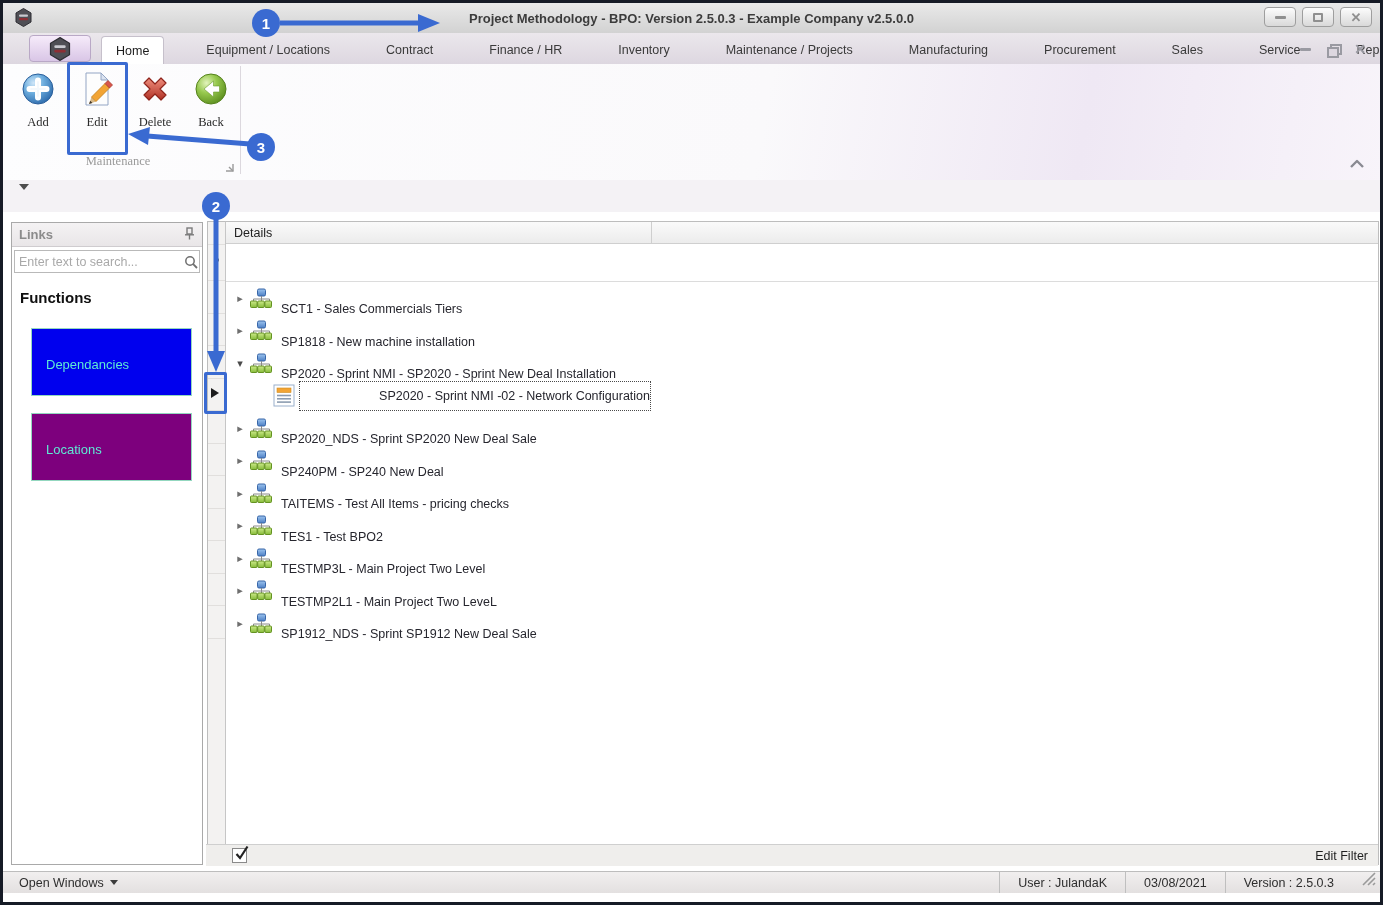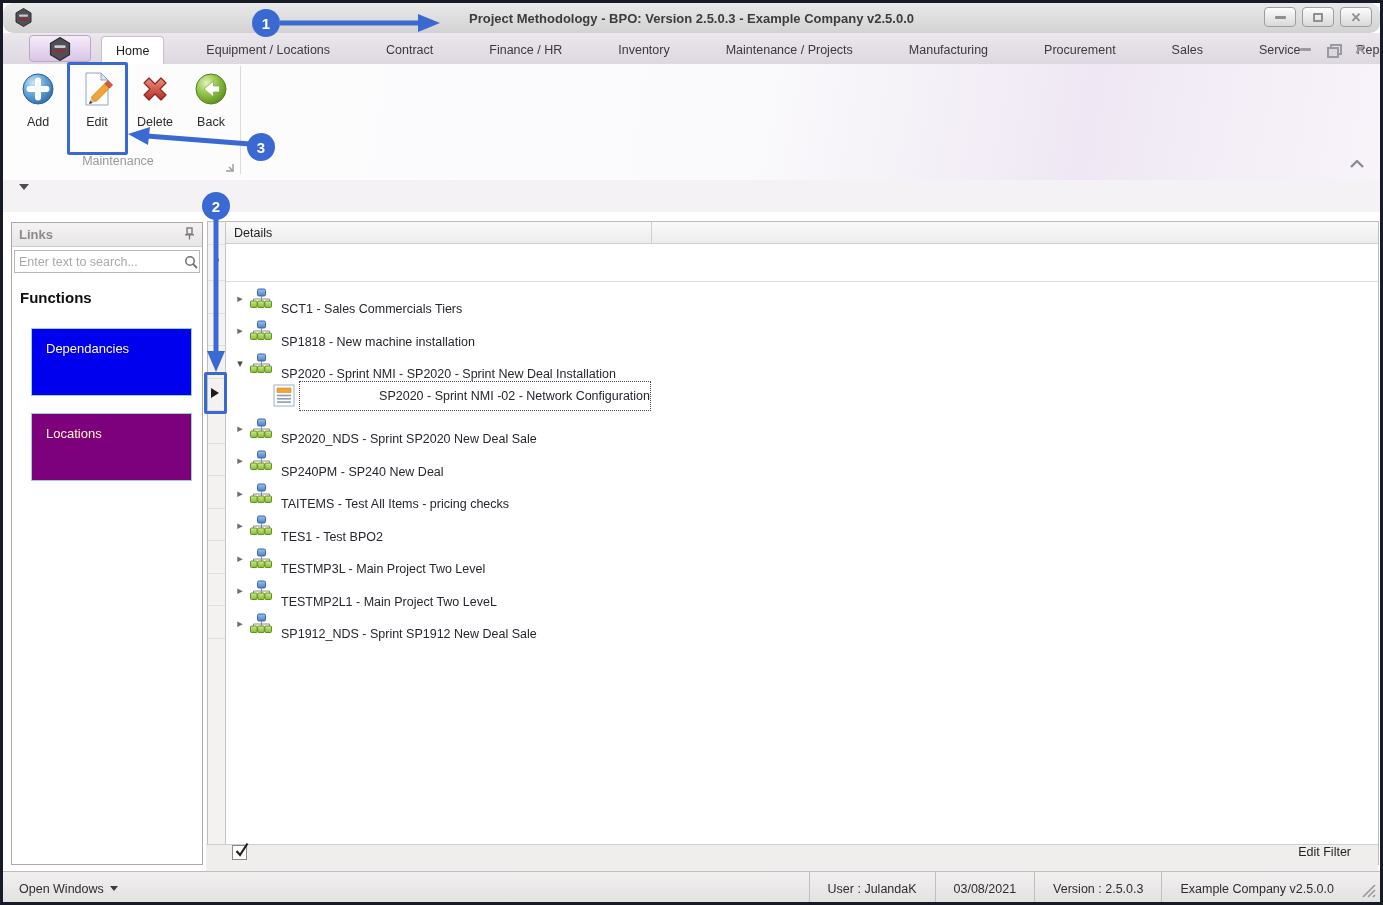--- a/index.html
+++ b/index.html
@@ -6,21 +6,21 @@
   html,body { width:1383px; height:905px; font-family:"Liberation Sans", sans-serif; }
   .win {
     position:relative; width:1383px; height:905px;
     background:#ffffff; border:3px solid #161b26; overflow:hidden;
   }
 
   
   .titlebar {
     position:absolute; left:0; top:0; right:0; height:30px;
     background:linear-gradient(#e9e9e9,#d2d2d2);
-    display:flex; align-items:center;border-radius:10px;
+    display:flex; align-items:center;
   }
   .app-logo-sm { position:absolute; left:12px; top:5px; }
   .title-text {
     width:100%; text-align:center; font-size:13px; font-weight:bold; color:#3c3c3c;
   }
   .winbtns { position:absolute; right:8px; top:4px; display:flex; gap:6px; }
   .winbtn {
     width:32px; height:20px; border:1px solid #9e9e9e; border-radius:4px;
     background:linear-gradient(#fcfcfc,#d9d9d9);
     display:flex; align-items:center; justify-content:center; cursor:default;
@@ -55,20 +55,21 @@
   .mdi-restore { position:relative; width:11px; height:10px; }
   .mdi-restore::before { content:""; position:absolute; left:3px; top:0; width:8px; height:7px; border:2px solid #9a9aa2; }
   .mdi-restore::after  { content:""; position:absolute; left:0; top:3px; width:8px; height:7px; border:2px solid #9a9aa2; background:#ddd7e0; }
   .mdi-close { color:#9a9aa2; font-size:14px; font-weight:bold; line-height:1; }
 
   
   .ribbon {
     position:absolute; left:0; top:61px; right:0; height:140px;
     background:linear-gradient(100deg,#fdfdfe 0%,#faf9fb 55%,#efe8f4 78%,#f8f4fa 100%);
     border-bottom:2px solid #c9c5cd;
+    font-family:Liberation Serif, serif;
   }
   .rbn-btn {
     position:absolute; top:6px; width:56px; text-align:center; cursor:default;
   }
   .rbn-btn .lbl { font-size:12.5px; color:#2b2b2b; margin-top:3px; display:block; }
   .group-label {
     position:absolute; left:0; top:90px; width:230px; text-align:center;
     font-size:12.5px; color:#9a9a9a;
   }
   .group-divider { position:absolute; left:237px; top:2px; height:108px; width:1px; background:#dcd8de; }
@@ -101,22 +102,22 @@
   }
   .search-box input {
     flex:1; border:none; outline:none; font-family:"Liberation Sans",sans-serif;
     font-size:12.5px; color:#444; padding:0 4px; background:transparent;
   }
   .search-box input::placeholder { color:#a9a9a9; }
   .search-icon-wrap { padding-right:5px; display:flex; }
   .functions-title { position:absolute; left:8px; top:66px; font-size:15px; font-weight:bold; color:#101010; }
   .func-btn {
     position:absolute; left:19px; width:161px; height:68px;
-    border:1px solid #93d7bf; color:#fef9c3; font-size:13px;
-    padding:12px 0 0 14px; cursor:pointer;
+    border:1px solid #93d7bf; color:#5eead4; font-size:13px;
+    padding:28px 0 0 14px; cursor:pointer;
   }
   .func-btn.dep { top:105px; background:#0000ee; }
   .func-btn.doc { top:190px; background:#7d007d; }
 
   
   .indicator-col {
     position:absolute; left:204px; top:218px; width:19px; height:644px;
     background:#f3f2f1; border:1px solid #bdbdbd; border-right:1px solid #c6c6c6;
   }
   .ind-line { position:absolute; left:0; right:0; height:1px; background:#e1dfdd; }
@@ -146,31 +147,31 @@
   .tree-row .node-icon { margin-left:4px; display:flex; }
   .tree-row .row-label { margin-left:9px; white-space:nowrap;margin-top:22px; }
   .tree-row.child .node-icon { margin-left:47px; }
   .sel-box {
     margin-left:4px; border:1px dotted #4a4a4a; background:#fff;
     height:30px; width:352px; display:flex; align-items:center; padding-left:8px;
     white-space:nowrap;
     justify-content:flex-end;
   }
   .grid-footer {
-    position:absolute; left:-20px; top:622px; right:0; height:28px;
+    position:absolute; left:-20px; top:622px; right:0; height:22px;
     background:#efeeec; border-top:1px solid #cfcfcf;
-    display:flex; justify-content:space-between; padding:0 27px 0 26px;
+    display:flex; align-items:center; justify-content:space-between; padding:0 10px 0 26px;
   }
   .checkbox { position:relative; width:15px; height:15px; background:#fff; border:1px solid #8a8a8a; }
   .checkbox svg { position:absolute; left:1px; top:-4px; overflow:visible; }
   .edit-filter { font-size:12.5px; color:#1f1f1f; }
 
   
   .statusbar {
-    position:absolute; left:0; right:0; top:868px; height:34px;
+    position:absolute; left:0; right:0; top:868px; height:22px;
     background:linear-gradient(#f1efef,#e3e0e0); border-top:1px solid #bdbdbd;
     display:flex; align-items:center; font-size:12.5px; color:#2e2e2e;
   }
   .open-windows { display:flex; align-items:center; gap:6px; margin-left:16px; }
   .caret-down { width:0; height:0; border-left:4px solid transparent; border-right:4px solid transparent; border-top:5px solid #3c3c3c; }
   .status-right { position:absolute; right:28px; top:0; height:100%; display:flex; align-items:stretch; }
   .status-seg { display:flex; align-items:center; padding:0 18px; border-left:1px solid #bfbfbf; white-space:nowrap; }
   .grip { position:absolute; right:4px; bottom:4px; }
 
   
@@ -540,21 +541,20 @@
 
   <div class="statusbar">
     <span class="open-windows">
       <span>Open Windows</span>
       <span class="caret-down"></span>
     </span>
     <span class="status-right">
       <span class="status-seg">User : JulandaK</span>
       <span class="status-seg">03/08/2021</span>
       <span class="status-seg">Version : 2.5.0.3</span>
-      <span class="status-seg">Example Company v2.5.0.0</span>
     </span>
     <span class="grip">
       <svg width="14" height="14" viewBox="0 0 14 14">
           <path d="M13 1 L1 13 M13 6 L6 13 M13 11 L11 13" stroke="#9a9a9a" stroke-width="1.6"></path>
         </svg>
     </span>
   </div>
 
   <div class="hl-box" style="left:64px; top:59px; width:61px; height:93px;"></div>
   <div class="hl-box" style="left:201px; top:369px; width:23px; height:42px;"></div>

